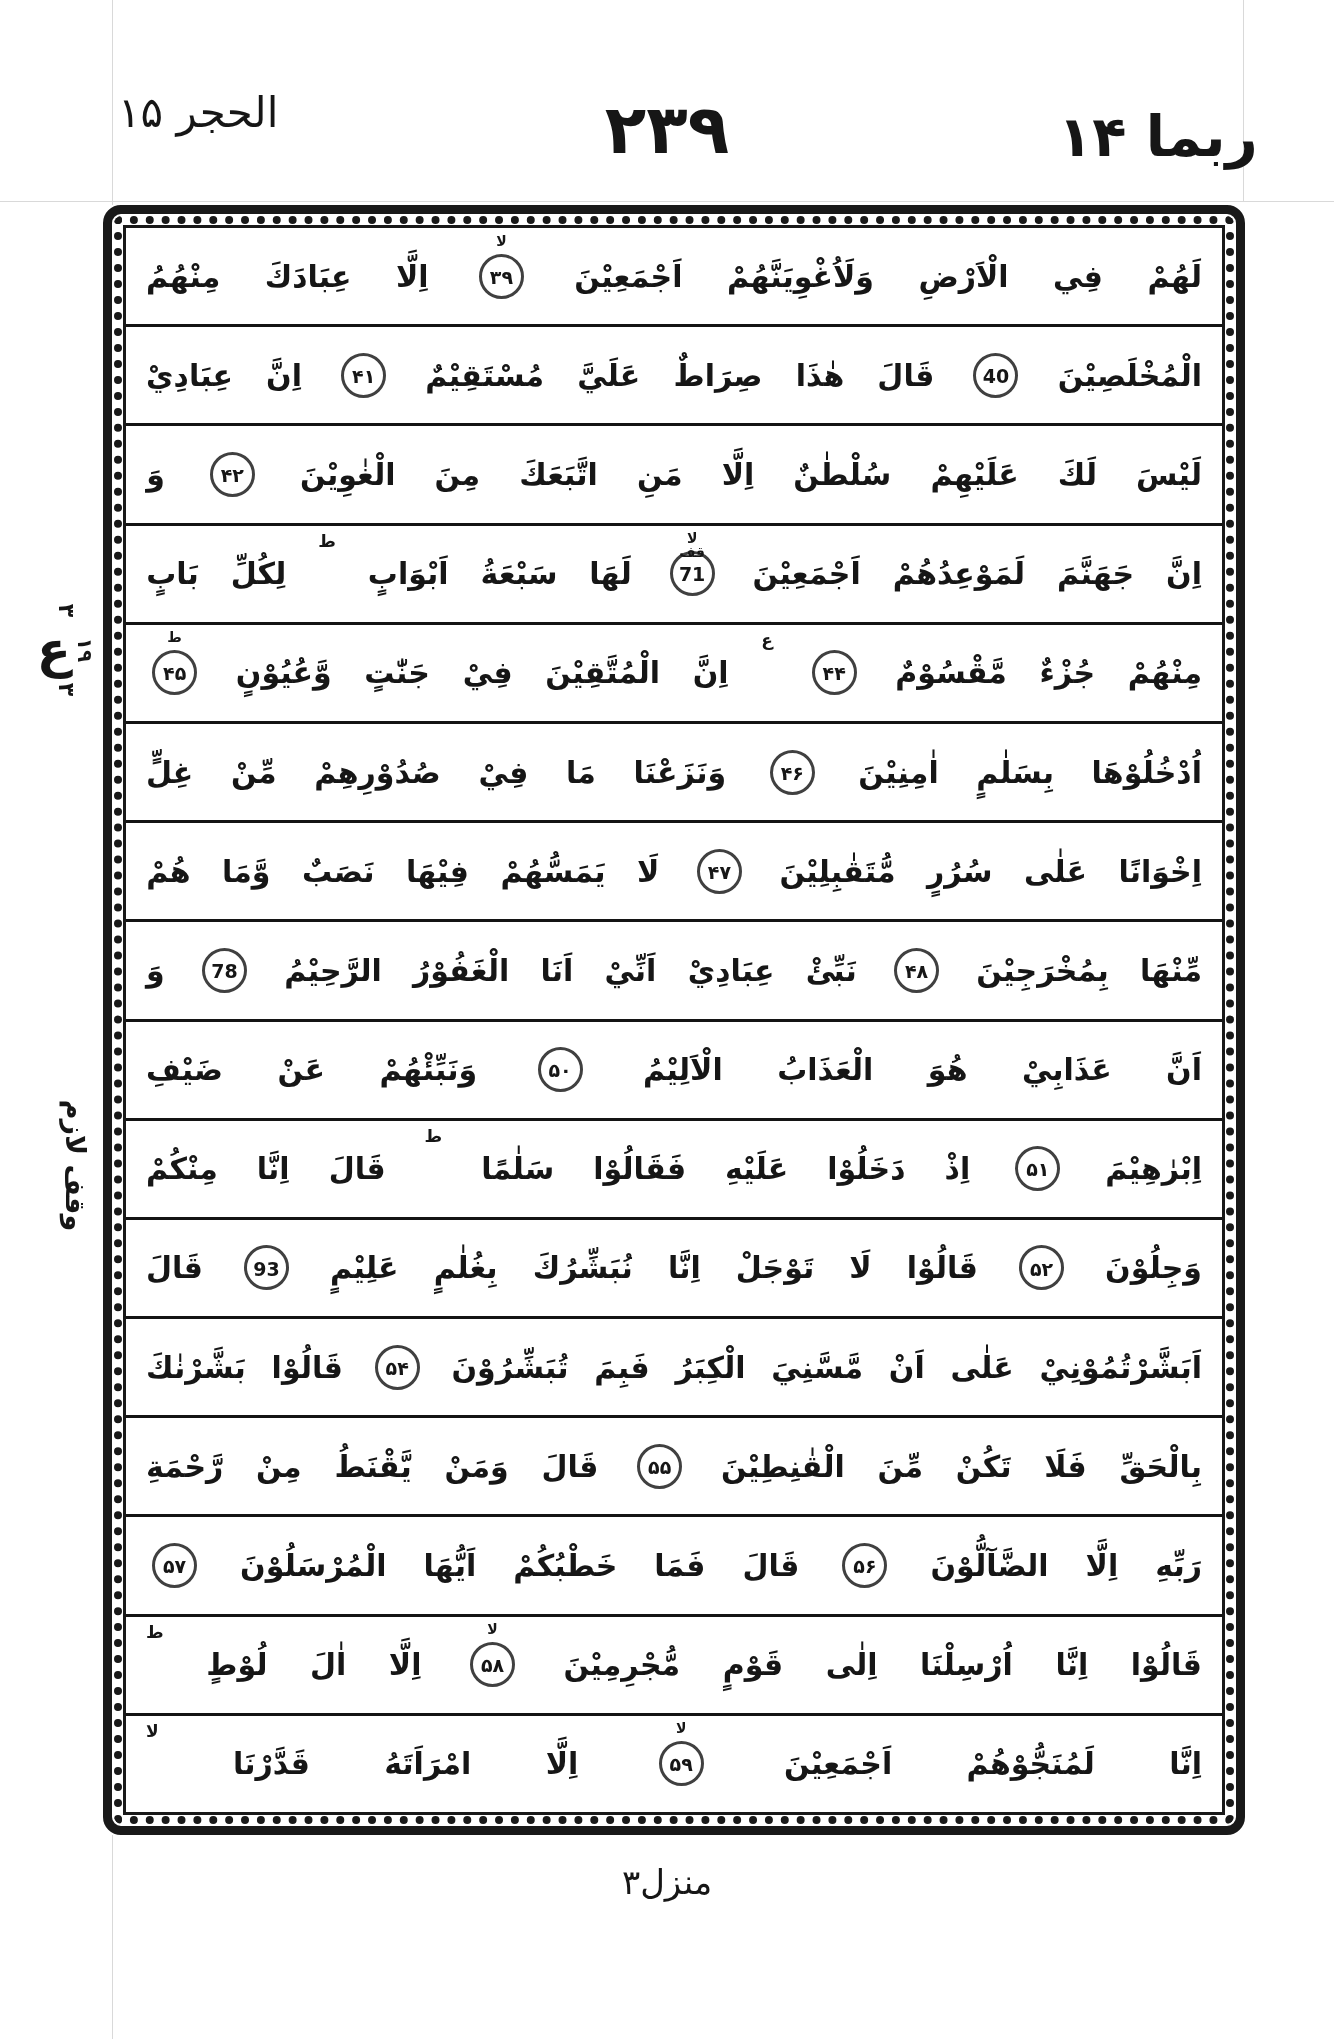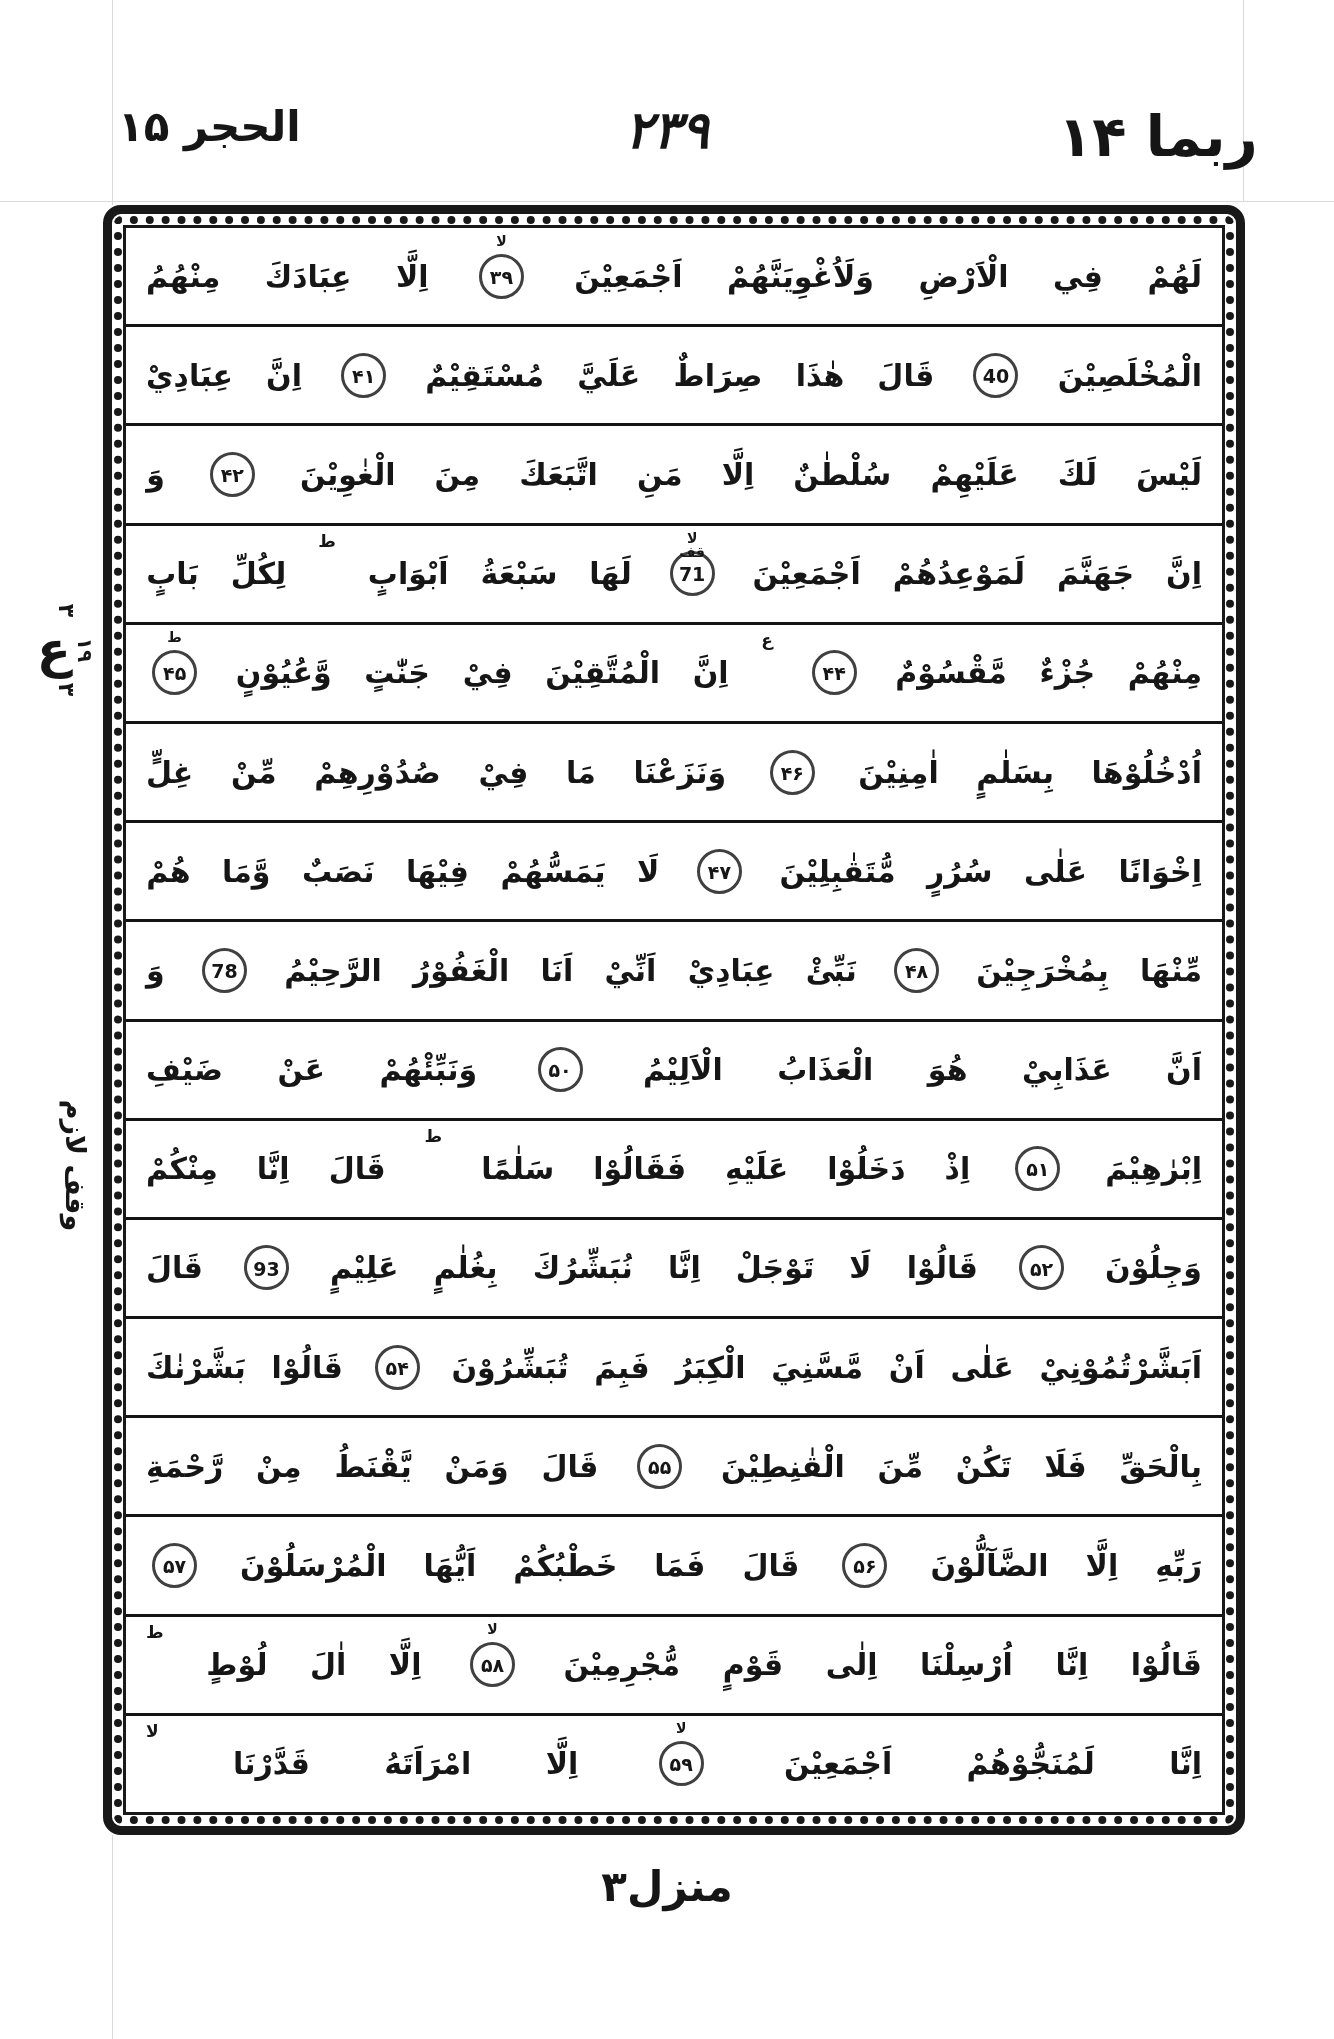--- a/index.html
+++ b/index.html
@@ -9,22 +9,22 @@
   }
   
   .scan{position:absolute;background:#d9d9d9;}
   .scan-h{top:201px;left:0;width:1334px;height:1px;}
   .scan-v-left-top{left:112px;top:0;width:1px;height:205px;}
   .scan-v-left-bottom{left:112px;top:1835px;width:1px;height:204px;}
   .scan-v-right{left:1243px;top:0;width:1px;height:201px;}
 
   
   .hdr{position:absolute;white-space:nowrap;direction:rtl;}
-  .surah-label{top:102px;left:118px;font-size:42px;font-weight:700;}
-  .page-number{top:100px;left:50%;transform:translateX(-50%);font-size:52px;font-weight:700;letter-spacing:4px;font-style:italic;}
+  .surah-label{top:88px;left:118px;font-size:42px;font-weight:400;}
+  .page-number{top:90px;left:50%;transform:translateX(-50%);font-size:68px;font-weight:700;letter-spacing:4px;}
   .juz-label{top:104px;left:1058px;font-size:56px;font-weight:700;}
 
   
   .frame-outer{
     position:absolute;left:103px;top:205px;width:1142px;height:1630px;
     box-sizing:border-box;border:9px solid #191919;border-radius:18px;padding:2px;
     background:#ffffff;
   }
   .frame-bead{
     box-sizing:border-box;width:100%;height:100%;
@@ -69,21 +69,21 @@
   .ruku .ain{font-size:50px;line-height:1;}
   .ruku .cnt{font-size:20px;transform:rotate(90deg);}
   .waqf-note{
     position:absolute;left:-10px;top:1150px;width:170px;text-align:center;
     transform:rotate(90deg);font-size:27px;font-weight:700;direction:rtl;white-space:nowrap;
   }
 
   
   .manzil{
     position:absolute;top:1862px;left:50%;transform:translateX(-50%);
-    font-size:42px;font-weight:700;direction:rtl;white-space:nowrap;
+    font-size:34px;font-weight:400;direction:rtl;white-space:nowrap;
   }
 </style>
 </head>
 <body>
 
 <div class="scan scan-h"></div>
 <div class="scan scan-v-left-top"></div>
 <div class="scan scan-v-left-bottom"></div>
 <div class="scan scan-v-right"></div>
 

